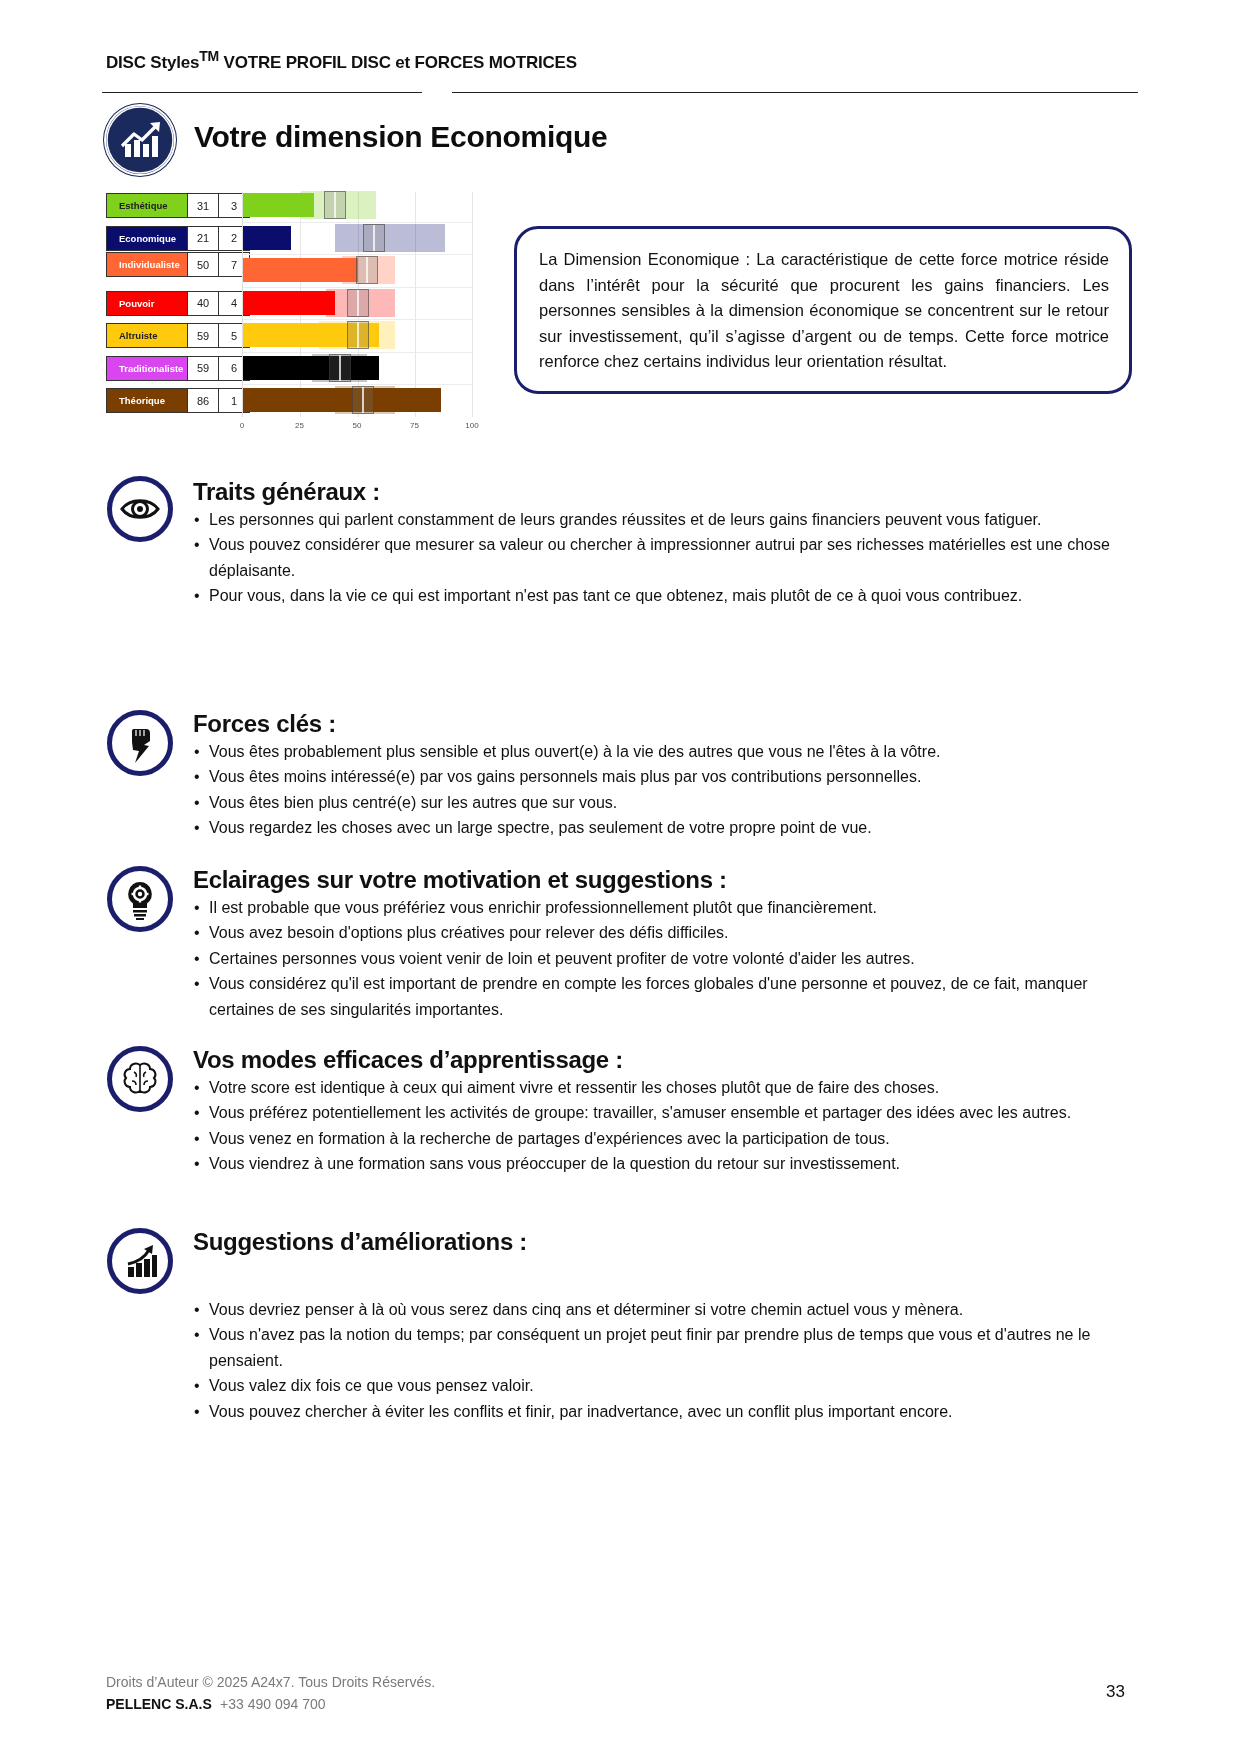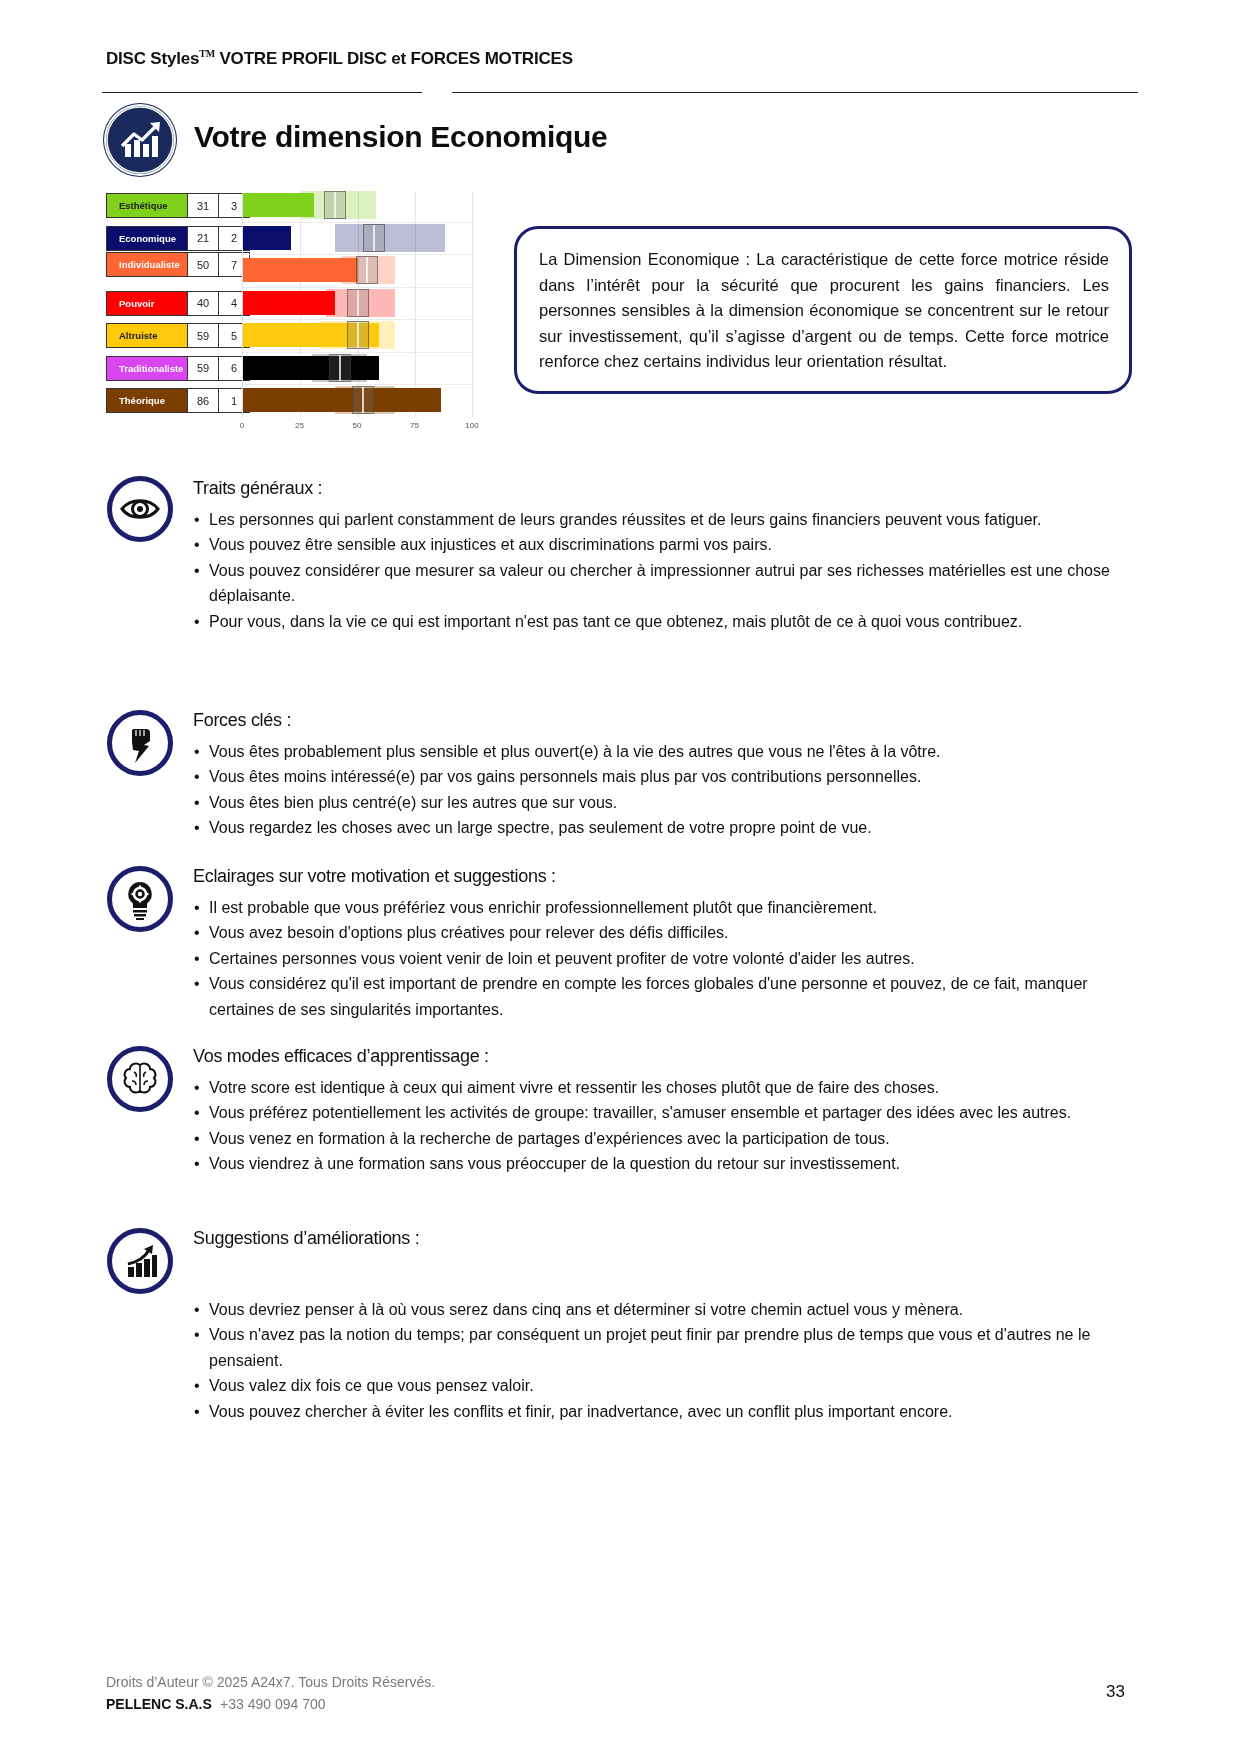--- a/index.html
+++ b/index.html
@@ -2,21 +2,21 @@
 <html><head>
 <meta charset="utf-8">
 <style>
   html, body { margin: 0; padding: 0; background: #ffffff; }
   body { width: 1241px; height: 1754px; position: relative; overflow: hidden;
          font-family: "Liberation Sans", "DejaVu Sans", sans-serif; color: #111; }
   .abs { position: absolute; }
 
   
   .doc-header { left: 106px; top: 48px; font-size: 17px; font-weight: bold; color: #111; letter-spacing: -0.2px; }
-  .doc-header sup { font-size: 10px; font-family: Liberation Serif, serif; }
+  .doc-header sup { font-size: 14px; }
   .rule { height: 1px; background: #222; top: 92px; }
 
   
   .title-icon { left: 104px; top: 104px; width: 72px; height: 72px; border-radius: 50%;
                 background: #1b2a5c; box-shadow: 0 0 0 2px #fff inset, 0 0 0 1px #1b2a5c; }
   .page-title { left: 194px; top: 120px; font-size: 30px; font-weight: bold; color: #0d0d0d; letter-spacing: -0.3px; }
 
   
   .tbl-row { left: 106px; height: 25px; display: flex; }
   .tbl-label { width: 68px; height: 23px; border: 1px solid #333; border-right: none; font-size: 9.5px; font-weight: bold;
@@ -35,21 +35,21 @@
   .marker::after { content: ""; position: absolute; left: 50%; top: 0; bottom: 0; width: 2px; margin-left: -1px; background: rgba(255,255,255,0.75); }
   .tick { position: absolute; top: 229px; font-size: 8px; color: #555; transform: translateX(-50%); }
 
   
   .desc-box { left: 514px; top: 226px; width: 618px; height: 168px; border: 3px solid #1b1f6b; border-radius: 24px;
               box-sizing: border-box; padding: 18px 20px 0 22px; font-size: 16.5px; line-height: 25.5px; text-align: justify; color: #111; }
 
   
   .sec-icon { left: 107px; width: 66px; height: 66px; border-radius: 50%; border: 5px solid #1b1f6b; box-sizing: border-box;
               background: #fff; display: flex; align-items: center; justify-content: center; }
-  .sec-title { left: 193px; font-size: 18px; font-weight: normal; color: #111; letter-spacing: -0.3px; }
+  .sec-title { left: 193px; font-size: 24px; font-weight: bold; color: #111; letter-spacing: -0.3px; }
   .sec-list { left: 193px; width: 940px; margin: 0; padding: 0; list-style: none; font-size: 16px; line-height: 25.4px; color: #111; }
   .sec-list li { position: relative; padding-left: 16px; text-indent: 0; }
   .sec-list li::before { content: "•"; position: absolute; left: 1px; top: 0; }
   .sec-list li span { display: inline; }
 
   
   .foot-copy { left: 106px; top: 1674px; font-size: 14px; color: #7a7a7a; }
   .foot-company { left: 106px; top: 1696px; font-size: 14px; font-weight: bold; color: #111; }
   .foot-phone { left: 220px; top: 1696px; font-size: 14px; color: #7a7a7a; }
   .foot-page { left: 1106px; top: 1682px; font-size: 17px; color: #111; }
@@ -162,21 +162,20 @@
 <div class="abs sec-icon" style="top:476px;">
   <svg width="44" height="44" viewBox="0 0 44 44">
     <path d="M4 22 C12 11, 32 11, 40 22 C32 33, 12 33, 4 22 Z" fill="none" stroke="#111" stroke-width="3"></path>
     <circle cx="22" cy="22" r="7.5" fill="none" stroke="#111" stroke-width="3"></circle>
     <circle cx="22" cy="22" r="3" fill="#111"></circle>
   </svg>
 </div>
 <div class="abs sec-title" style="top:478px;">Traits généraux :</div>
 <ul class="abs sec-list" style="top:507px;">
   <li><span>Les personnes qui parlent constamment de leurs grandes réussites et de leurs gains financiers peuvent vous fatiguer.</span></li>
-  <li><span>Vous pouvez être sensible aux injustices et aux discriminations parmi vos pairs.</span></li>
   <li><span>Vous pouvez considérer que mesurer sa valeur ou chercher à impressionner autrui par ses richesses matérielles est une chose déplaisante.</span></li>
   <li><span>Pour vous, dans la vie ce qui est important n'est pas tant ce que obtenez, mais plutôt de ce à quoi vous contribuez.</span></li>
 </ul>
 
 <div class="abs sec-icon" style="top:710px;">
   <svg width="44" height="44" viewBox="0 0 44 44">
     <path d="M15 8 h13 a4 4 0 0 1 4 4 v8 l-6 4 l5 1 l-14 17 l4 -12 l-6 -1 l-1 -8 v-9 a4 4 0 0 1 1 -4 Z" fill="#111"></path>
     <path d="M18 9 v6 M22 9 v6 M26 9 v6" stroke="#fff" stroke-width="1.2"></path>
   </svg>
 </div>

